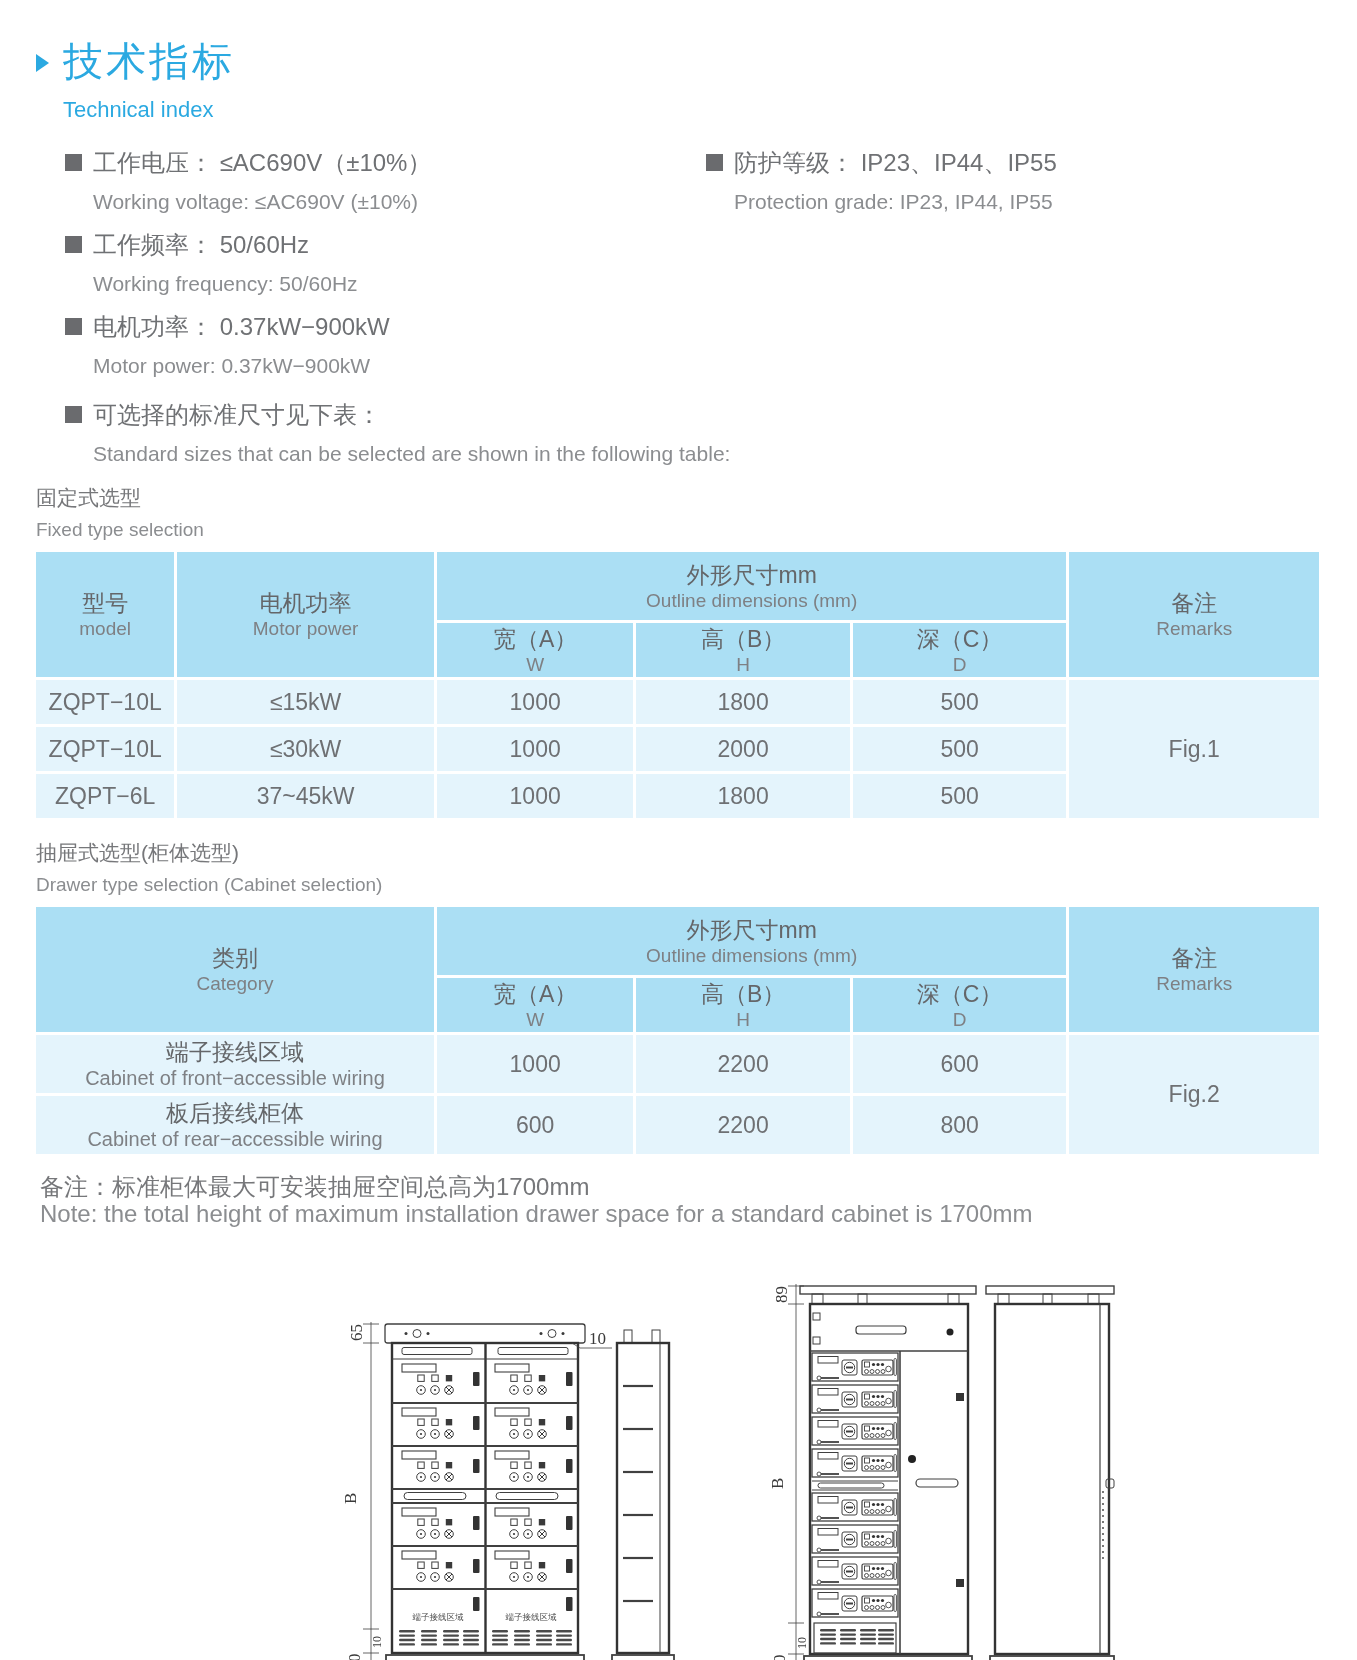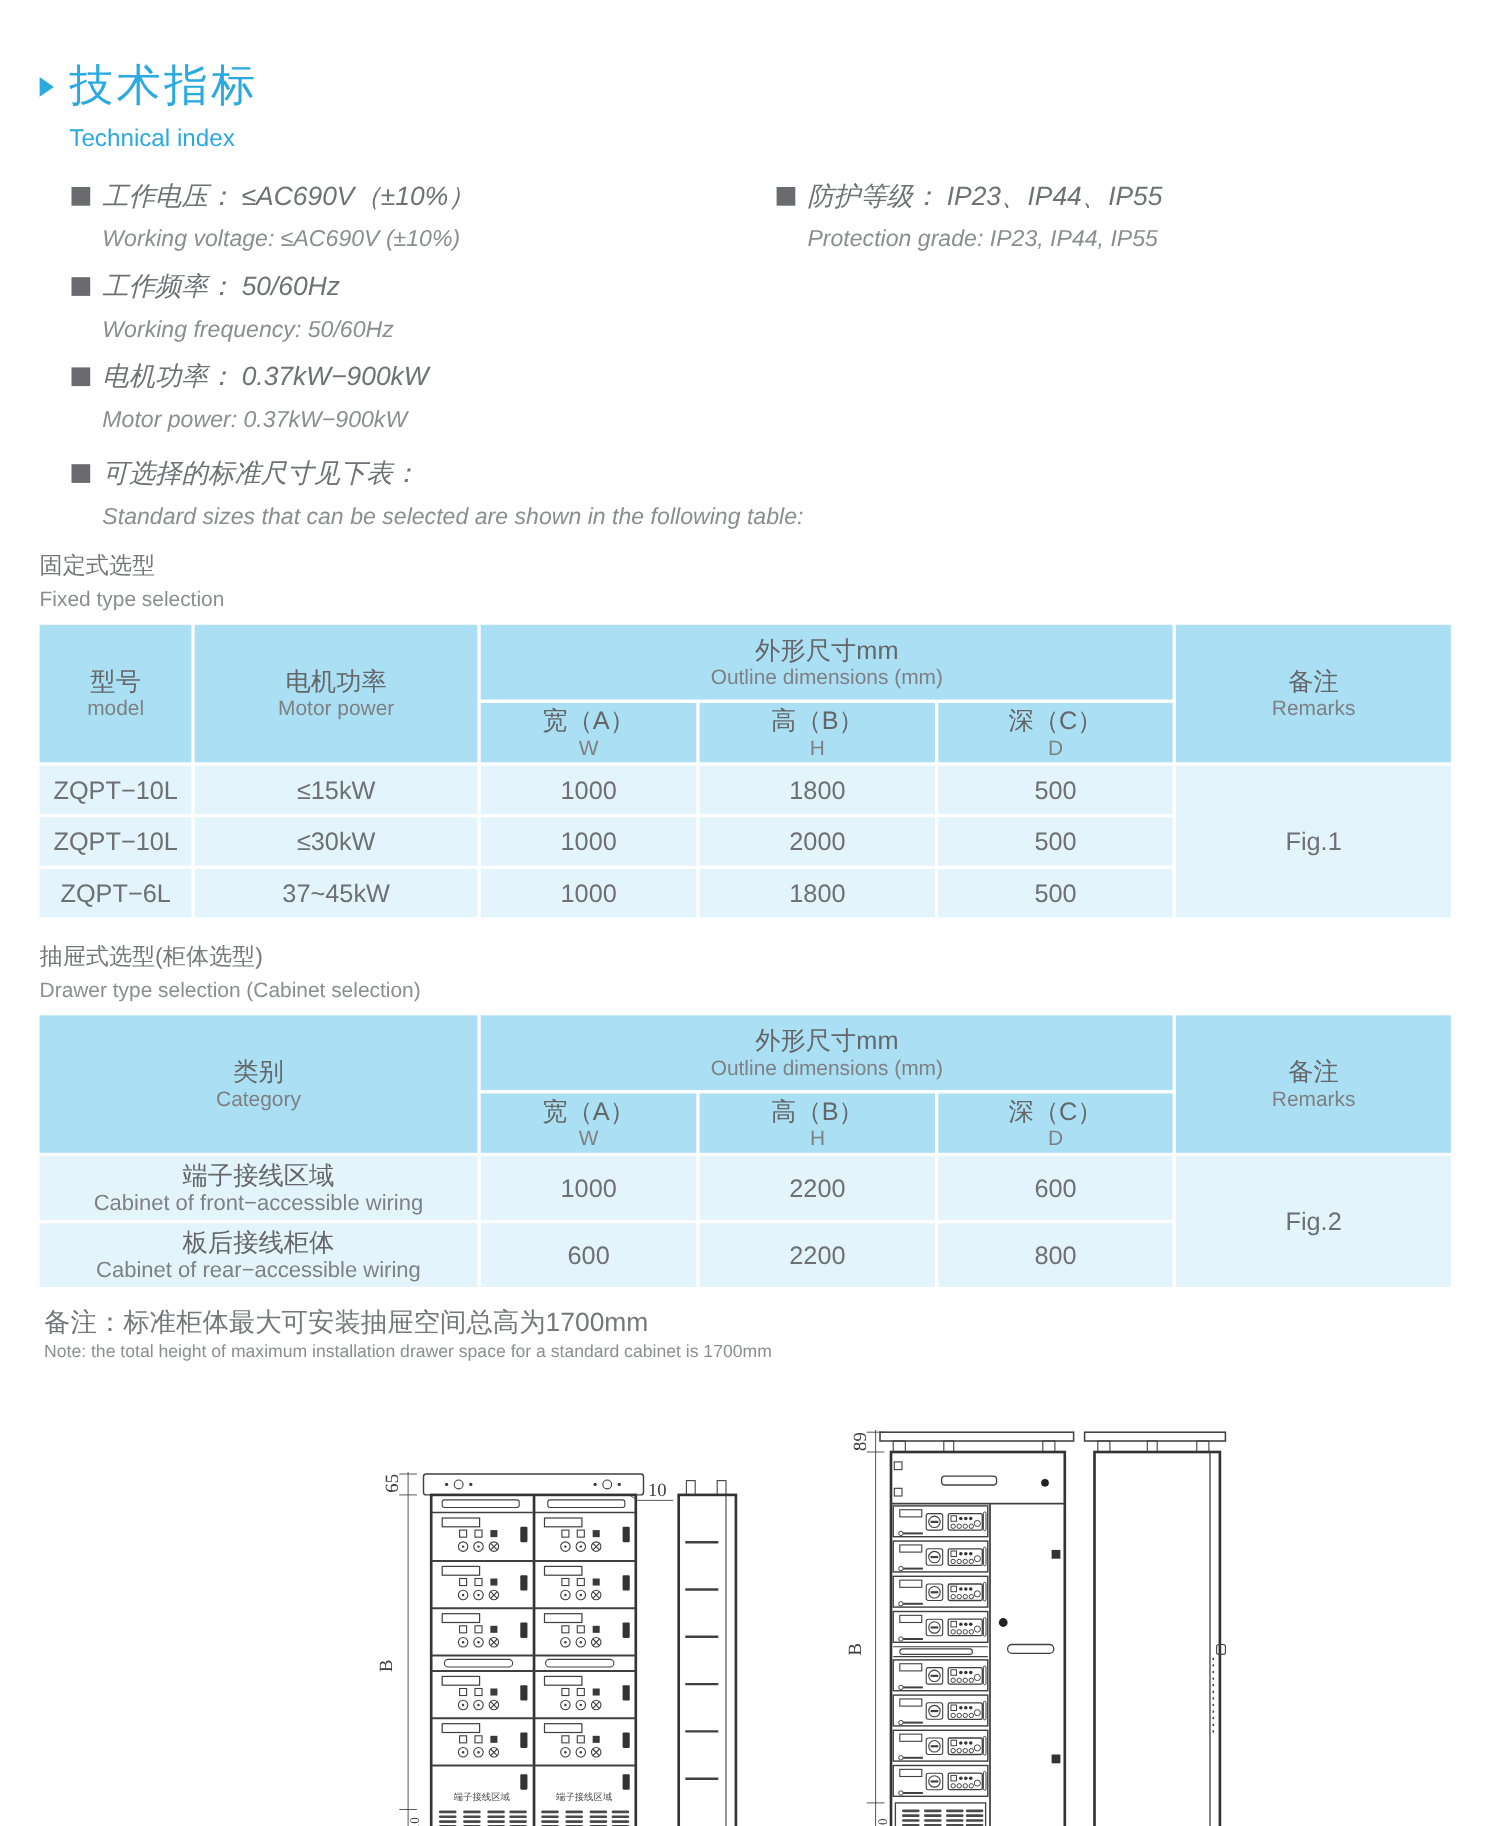--- a/index.html
+++ b/index.html
@@ -1,31 +1,31 @@
 <!DOCTYPE html>
 <html><head>
 <meta charset="utf-8">
 <style>
   * { margin:0; padding:0; box-sizing:border-box; }
   html,body { background:#ffffff; }
   body { font-family:"Liberation Sans", sans-serif; }
-  .page { position:relative; width:1357px; height:1660px; background:#fff; padding:50px 35px 0 36px; overflow:hidden;border-radius:20px; }
+  .page { position:relative; width:1357px; height:1660px; background:#fff; padding:34px 35px 0 36px; overflow:hidden;border-radius:20px; }
 
   
   .title-block { margin-bottom:26px; }
   .title-row { display:flex; align-items:center; }
   .arrow-icon { width:0; height:0; border-left:13px solid #2BA9E1; border-top:9px solid transparent; border-bottom:9px solid transparent; margin:2px 14px 0 0; }
   .page-title { font-size:40px; font-weight:400; color:#2BA9E1; letter-spacing:3px; }
   .page-subtitle { font-size:22px; color:#2BA9E1; margin:8px 0 0 27px; }
 
   
   .specs { display:flex; margin-left:29px; }
   .spec-col.left { width:641px; flex:none; }
   .spec-col.right { flex:1; }
-  .spec-item { margin-bottom:17px;font-style:italic; }
+  .spec-item { margin-bottom:17px; }
   .spec-zh { display:flex; align-items:flex-start; font-size:24px; color:#6F7174; line-height:28px; }
   .bullet { flex:none; width:17px; height:17px; background:#6A6B6E; margin:5px 11px 0 0; }
   .spec-en { font-size:21px; color:#8B8D90; margin:13px 0 0 28px; line-height:24px; }
   .intro-item { margin:6px 0 0 29px; }
 
   
   .section-label { margin-top:18px; }
   .section-zh { font-size:21px; color:#76777A; }
   .section-en { font-size:19px; color:#8B8D90; margin-top:7px; }
 
@@ -38,21 +38,21 @@
   .h-en { font-size:19px; color:#7E8084; line-height:23px; }
   td.cell { font-size:23px; color:#6E7073; }
   .cat-zh { font-size:23px; color:#646669; line-height:27px; }
   .cat-en { font-size:20px; color:#7E8084; line-height:24px; }
   tr.head-top { height:68px; } tr.head-sub { height:54px; }
   tr.body-row1 { height:44px;margin-left:40px; } tr.body-row2 { height:58px; }
 
   
   .note-block { margin-top:16px; margin-left:4px; }
   .note-zh { font-size:24px; color:#76777A; line-height:27px; }
-  .note-en { font-size:16px; color:#8B8D90; line-height:27px; }
+  .note-en { font-size:24px; color:#8B8D90; line-height:27px; }
 
   
   .figures { position:relative; height:525px; margin-left:-36px; margin-top:4px; }
   .figures svg { position:absolute; left:0; top:0; }
   .cad { stroke:#404040; fill:none; }
   .cad-thick { stroke:#333; fill:none; }
   .dim-text { font-family:"Liberation Serif", serif; font-size:17px; fill:#3A3A3A; }
   .dim-small { font-family:"Liberation Serif", serif; font-size:12px; fill:#3A3A3A; }
   .fig-caption { font-family:"Liberation Sans", sans-serif; font-size:27px; fill:#85878A; }
   .terminal-text { font-family:"Liberation Sans", sans-serif; font-size:8.5px; fill:#4A4A4A; }

